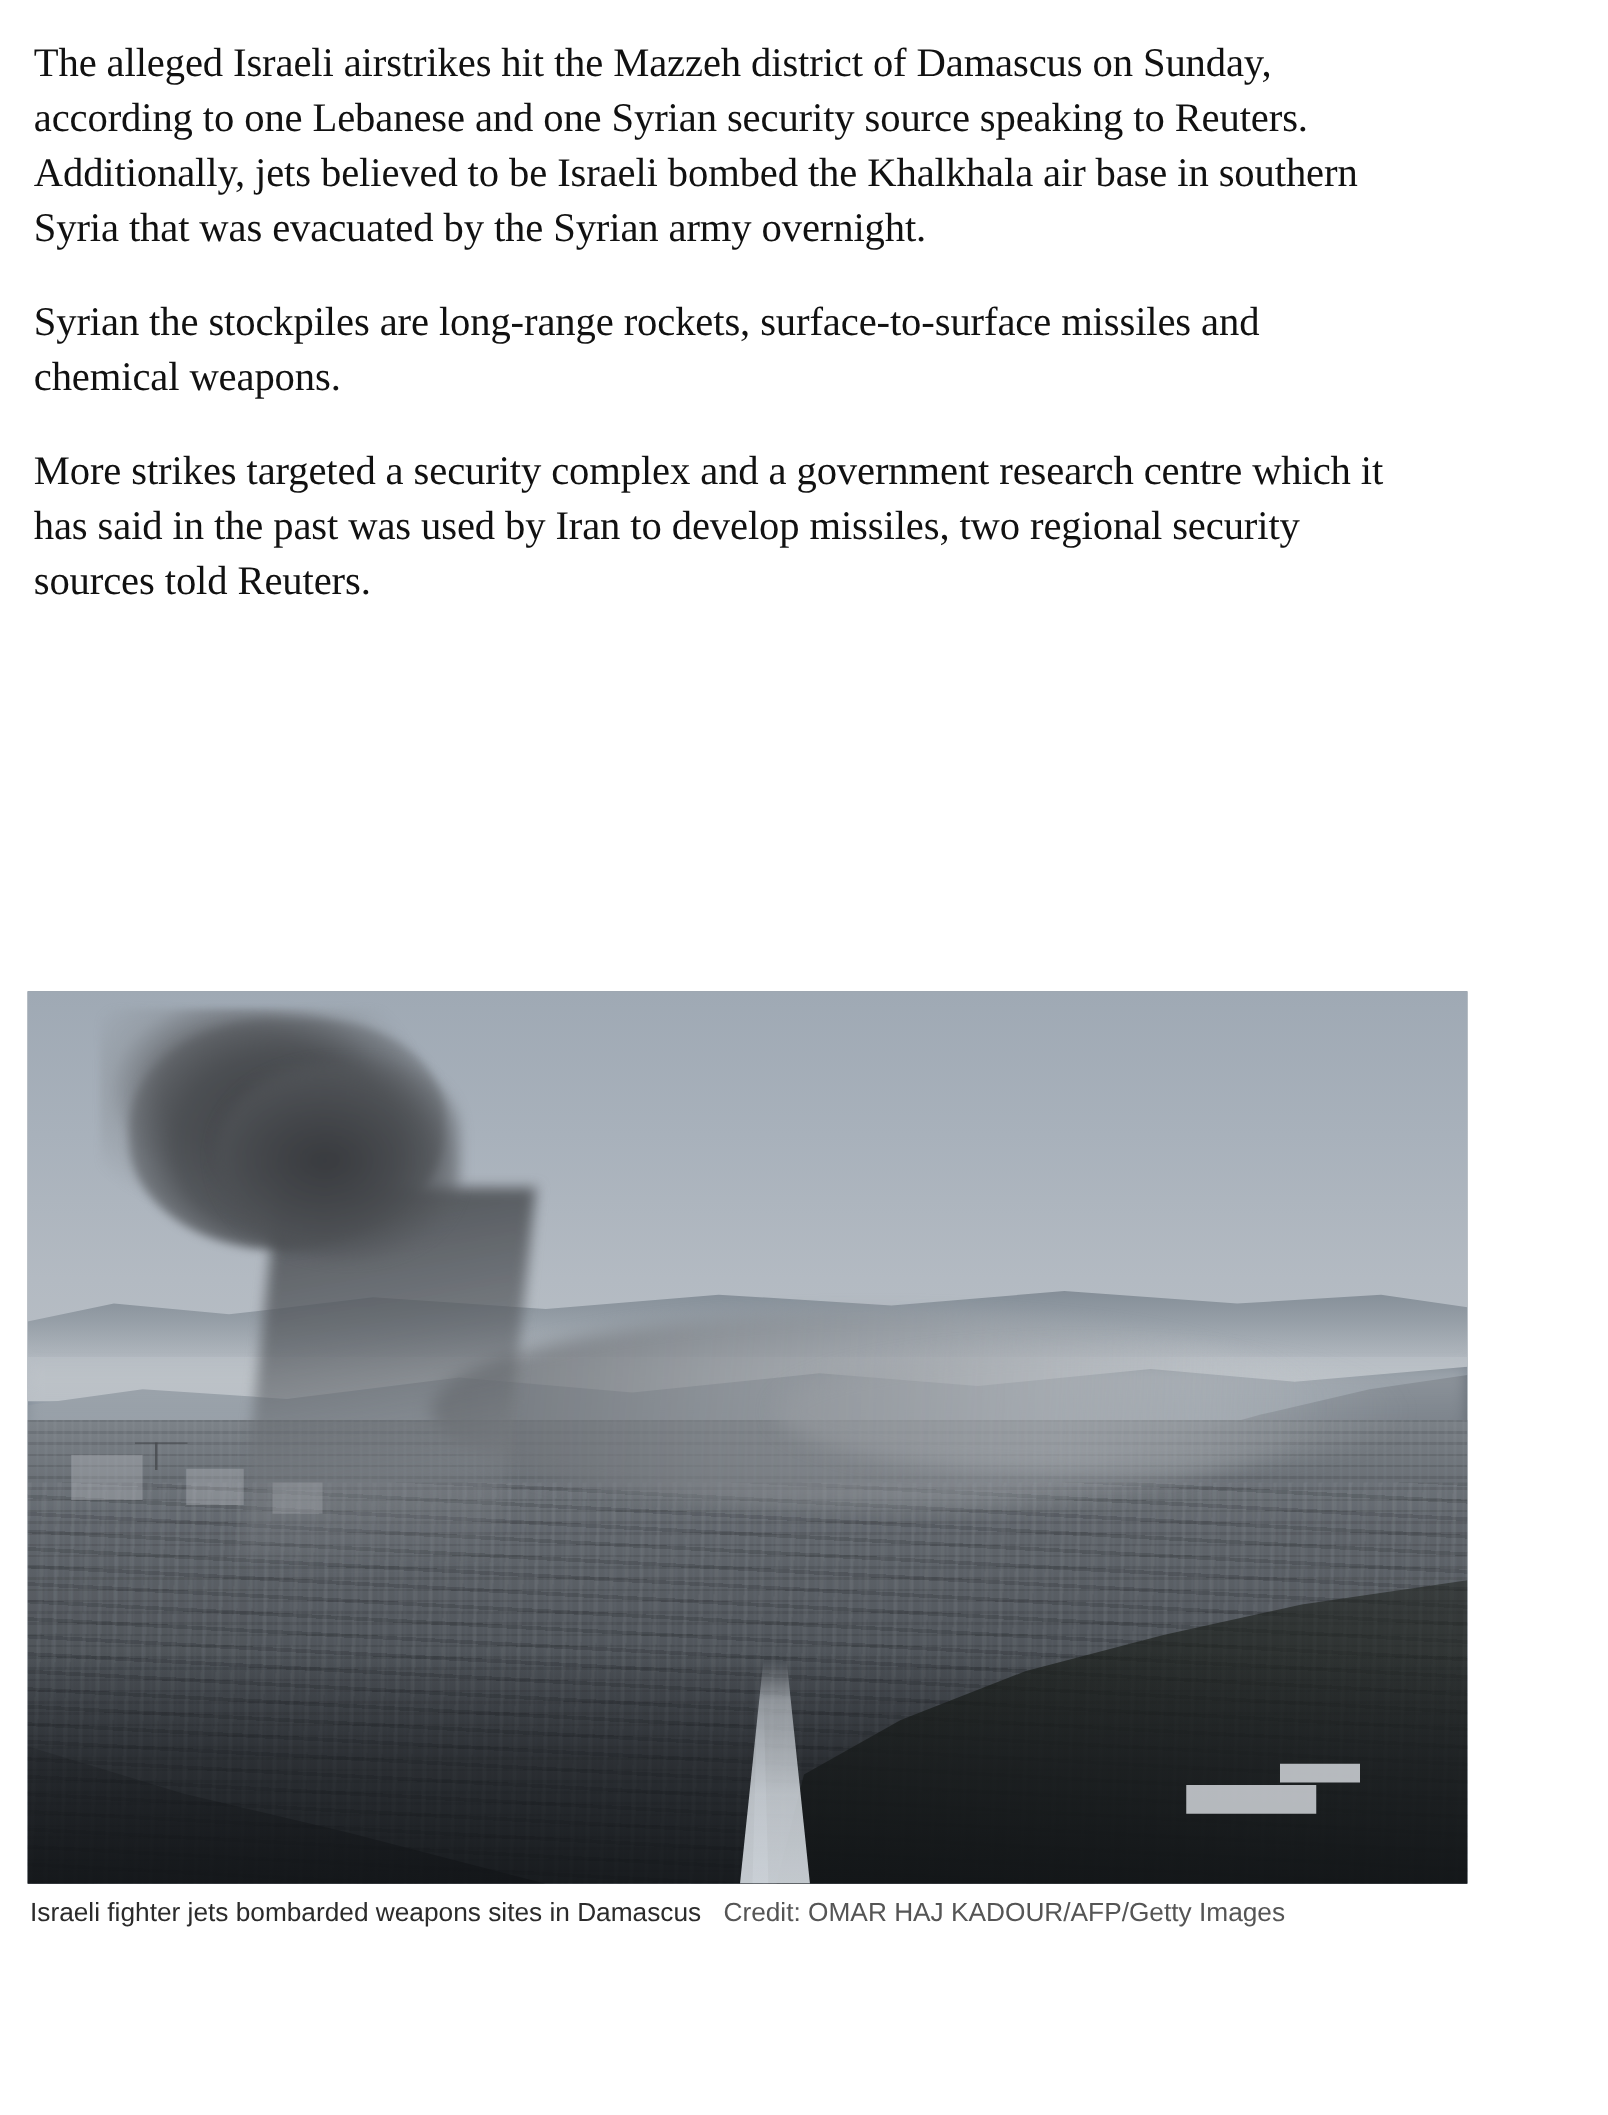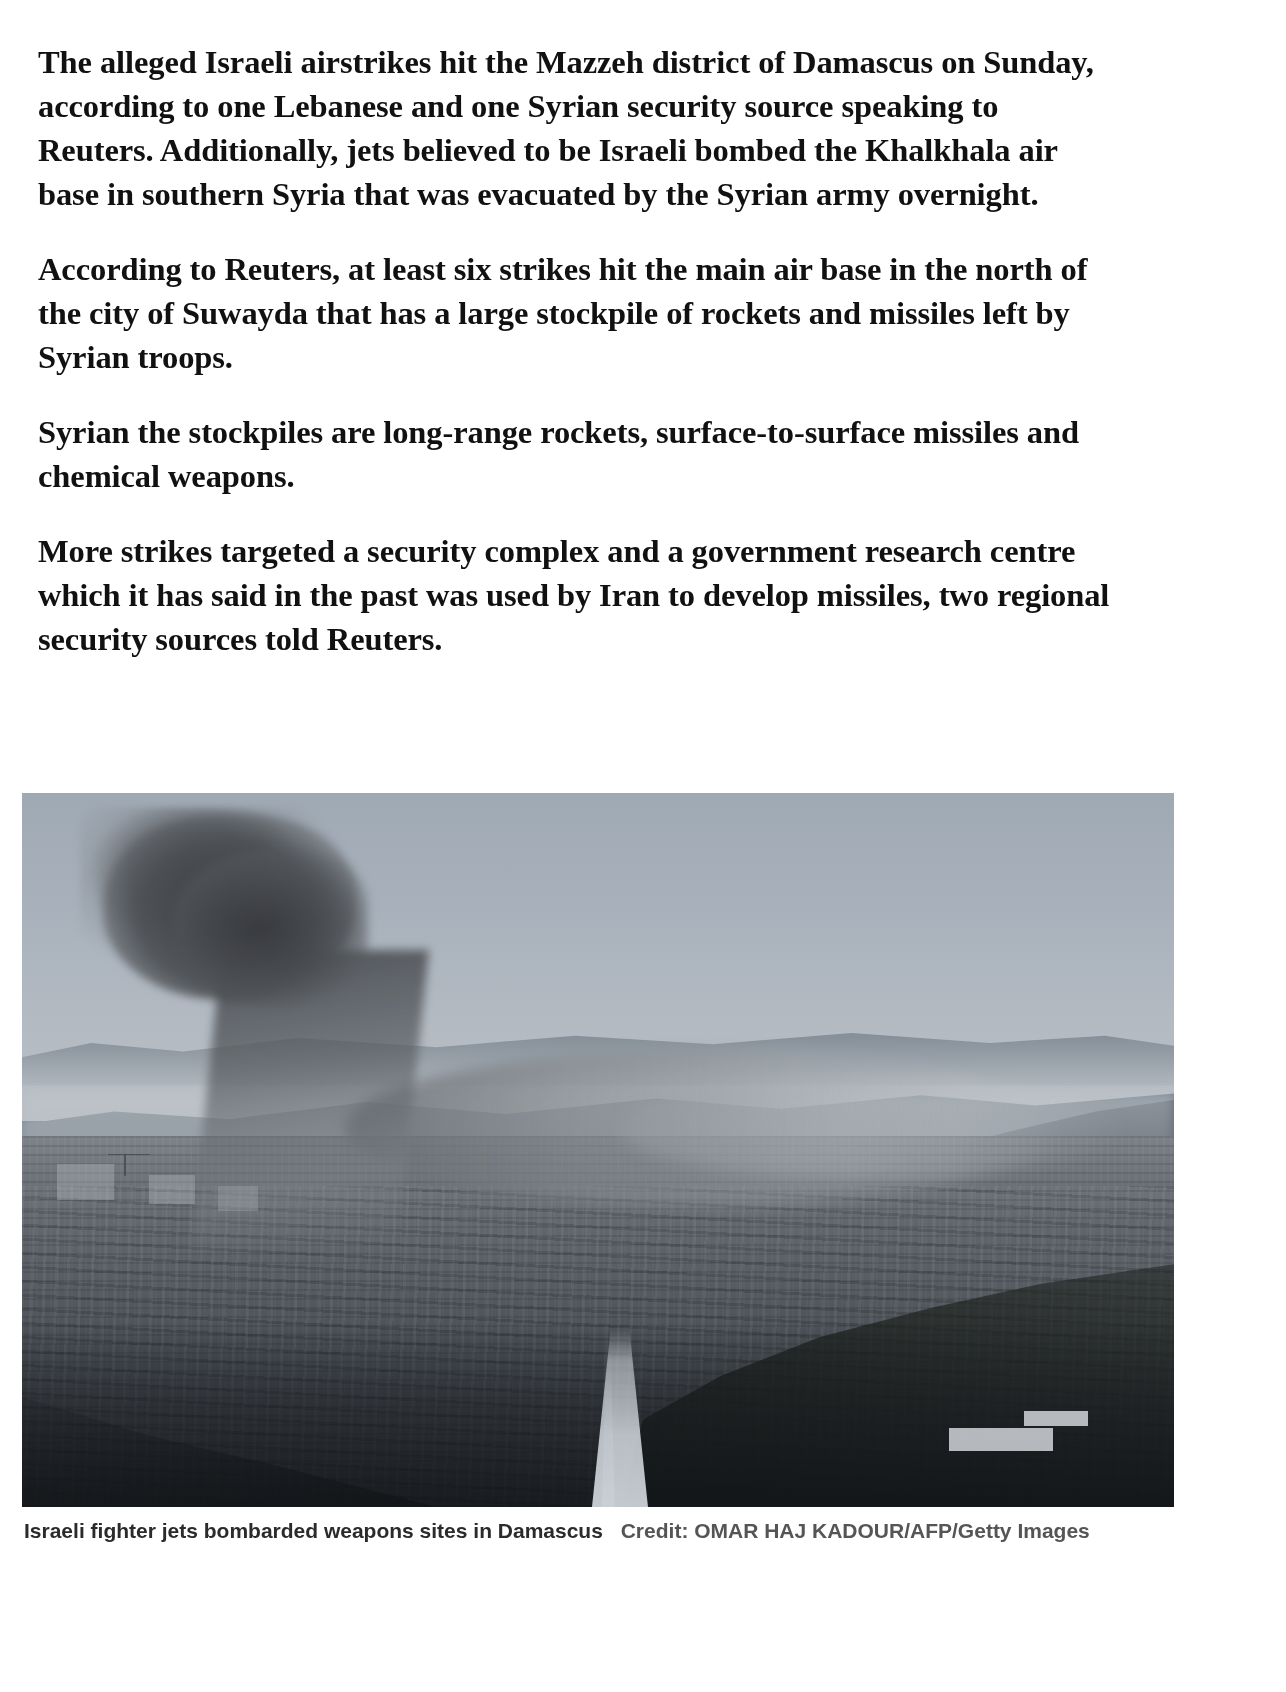--- a/index.html
+++ b/index.html
@@ -12,23 +12,22 @@
     height: 1692px;
     font-family: "Liberation Serif", serif;
     color: #0a0a0a;
     overflow: hidden;
   }
   .page {
     width: 1286px;
     height: 1692px;
     position: relative;
     box-sizing: border-box;
-    padding: 16px;
+    padding: 5px;
     background: #ffffff;
-    font-weight: bold;
   }
   .article-body {
     padding: 24px 155px 0 22px;
     box-sizing: border-box;
   }
   .article-body p {
     margin: 0 0 31px 0;
     font-size: 32.5px;
     line-height: 1.355;
     letter-spacing: -0.1px;
@@ -216,21 +215,20 @@
     margin-left: 12px;
   }
 </style>
 </head>
 <body>
 
 <div class="page">
 
   <div class="article-body">
     <p>The alleged Israeli airstrikes hit the Mazzeh district of Damascus on Sunday, according to one Lebanese and one Syrian security source speaking to Reuters. Additionally, jets believed to be Israeli bombed the Khalkhala air base in southern Syria that was evacuated by the Syrian army overnight.</p>
-    <p>According to Reuters, at least six strikes hit the main air base in the north of the city of Suwayda that has a large stockpile of rockets and missiles left by Syrian troops.</p>
     <p>Syrian the stockpiles are long-range rockets, surface-to-surface missiles and chemical weapons.</p>
     <p>More strikes targeted a security complex and a government research centre which it has said in the past was used by Iran to develop missiles, two regional security sources told Reuters.</p>
   </div>
 
   <figure class="figure" style="margin:0;">
     <div class="photo">
       <div class="sky"></div>
       <div class="far-ridge"></div>
       <div class="mid-ridge"></div>
       <div class="right-hill"></div>

